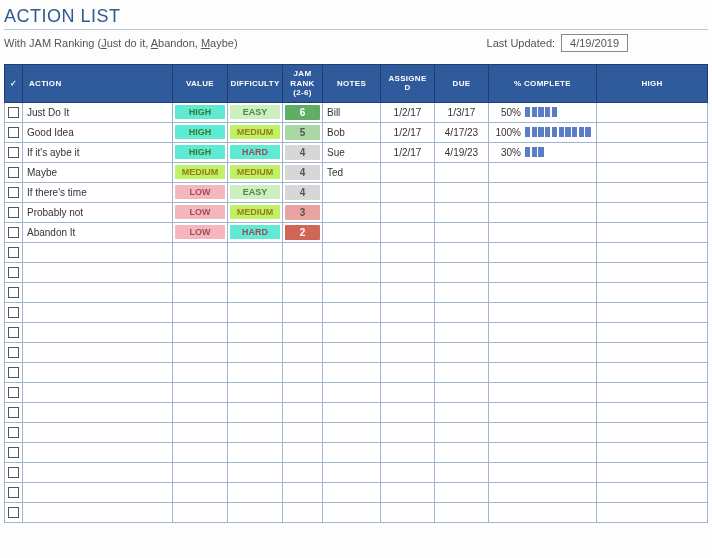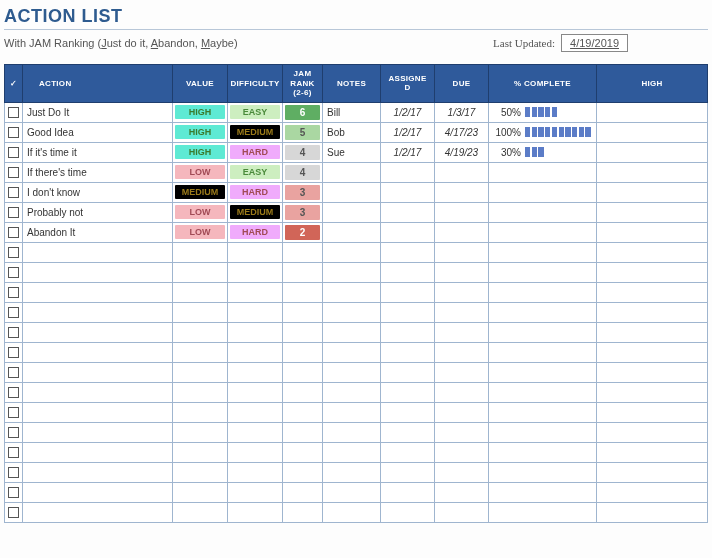--- a/index.html
+++ b/index.html
@@ -10,45 +10,44 @@
     color: #333;
     background: #fdfdfd;
     width: 712px;
   }
   .page {
     padding: 6px 4px 0 4px;
   }
   h1.title {
     margin: 0 0 4px 0;
     font-size: 18px;
-    font-weight: bold;
+    font-weight: normal;
     color: #2e5b8f;
     letter-spacing: 0.5px;
     border-bottom: 1px solid #b8c7d8;
     padding-bottom: 2px;
   }
   .subrow {
     display: flex;
     align-items: center;
     font-size: 11px;
     color: #555;
     margin: 4px 0 12px 0;
   }
   .subtitle { flex: 0 0 auto; }
   .subtitle u { text-decoration: underline; }
   .spacer { flex: 1 1 auto; }
-  .last-upd-label { margin-right: 6px; color:#555;font-family:Liberation Serif, serif; }
+  .last-upd-label { margin-right: 6px; color:#555; }
   .last-upd-box {
     border: 1px solid #888;
     padding: 2px 8px;
     font-size: 11px;
     min-width: 60px;
     text-align: center;
     background: #fff;
-    text-decoration: underline;
   }
   table.grid {
     border-collapse: collapse;
     width: 100%;
     table-layout: fixed;
   }
   table.grid th {
     background: #2f5a9b;
     color: #fff;
     font-size: 8px;
@@ -74,21 +73,21 @@
   col.c-val    { width: 55px; }
   col.c-diff   { width: 55px; }
   col.c-rank   { width: 40px; }
   col.c-owner  { width: 58px; }
   col.c-assign { width: 54px; }
   col.c-due    { width: 54px; }
   col.c-pct    { width: 108px; }
   col.c-notes  { width: auto; }
 
   td .cell { padding: 3px 4px; display:block; }
-  td .ctr  { text-align: center; font-style: italic; }
+  td .ctr  { text-align: center; }
   td.action-cell .cell { text-align: left; color:#333; }
   td.owner-cell .cell { text-align: left; }
 
   .chk {
     display: block;
     width: 11px; height: 11px;
     border: 1px solid #555;
     margin: 0 auto;
     background: #fff;
   }
@@ -98,24 +97,24 @@
     display: block;
     margin: 2px;
     padding: 2px 0;
     text-align: center;
     font-size: 9px;
     font-weight: bold;
     border-radius: 1px;
     color: #555;
   }
   .lv-HIGH   { background: #5eead4; color:#3a7a2d; }
-  .lv-MEDIUM { background: #000000; color:#9a7a1a; }
+  .lv-MEDIUM { background: #bef264; color:#9a7a1a; }
   .lv-LOW    { background: #f5b7bd; color:#a14a55; }
   .lv-EASY   { background: #cdeec0; color:#4a8a3a; }
-  .lv-HARD   { background: #f0abfc; color:#a14a55; }
+  .lv-HARD   { background: #5eead4; color:#a14a55; }
 
   .rank { font-size: 10px; font-weight: bold; color:#555; }
   .rk-6 { background: #5fae63; color:#fff; }
   .rk-5 { background: #aad7a2; }
   .rk-4 { background: #d7d7d7; }
   .rk-3 { background: #e9a3a0; }
   .rk-2 { background: #d16558; color:#fff; }
 
   
   .pct-wrap {
@@ -164,21 +163,21 @@
       <col class="c-rank">
         <col class="c-owner">
         <col class="c-assign">
         <col class="c-due">
       <col class="c-pct">
         <col class="c-notes">
     </colgroup>
     <thead>
       <tr>
         <th>✓</th>
-        <th style="text-align:left;padding-left:16px">ACTION</th>
+        <th style="text-align:left;padding-left:6px">ACTION</th>
         <th>VALUE</th>
         <th>DIFFICULTY</th>
         <th>
           <span class="hdr-lines">
             <span>JAM</span><br>
             <span>RANK</span><br>
             <span>(2-6)</span>
           </span>
         </th>
         <th>NOTES</th>
@@ -280,21 +279,21 @@
               </div>
             </div>
           </td>
           <td></td>
         </tr>
         <tr>
           <td>
             <span class="chk"></span>
           </td>
           <td class="action-cell">
-            <span class="cell">If it's time it</span>
+            <span class="cell">If it's aybe it</span>
           </td>
           <td>
             <span class="pill lv-HIGH">HIGH</span>
           </td>
           <td>
             <span class="pill lv-HARD">HARD</span>
           </td>
           <td>
             <span class="pill rank rk-4">4</span>
           </td>
@@ -324,58 +323,58 @@
               </div>
             </div>
           </td>
           <td></td>
         </tr>
         <tr>
           <td>
             <span class="chk"></span>
           </td>
           <td class="action-cell">
+            <span class="cell">Maybe</span>
+          </td>
+          <td>
+            <span class="pill lv-MEDIUM">MEDIUM</span>
+          </td>
+          <td>
+            <span class="pill lv-MEDIUM">MEDIUM</span>
+          </td>
+          <td>
+            <span class="pill rank rk-4">4</span>
+          </td>
+          <td class="owner-cell">
+            <span class="cell">Ted</span>
+          </td>
+          <td>
+            <span class="cell ctr"></span>
+          </td>
+          <td>
+            <span class="cell ctr"></span>
+          </td>
+          <td></td>
+          <td></td>
+        </tr>
+        <tr>
+          <td>
+            <span class="chk"></span>
+          </td>
+          <td class="action-cell">
             <span class="cell">If there's time</span>
           </td>
           <td>
             <span class="pill lv-LOW">LOW</span>
           </td>
           <td>
             <span class="pill lv-EASY">EASY</span>
           </td>
           <td>
             <span class="pill rank rk-4">4</span>
-          </td>
-          <td class="owner-cell">
-            <span class="cell"></span>
-          </td>
-          <td>
-            <span class="cell ctr"></span>
-          </td>
-          <td>
-            <span class="cell ctr"></span>
-          </td>
-          <td></td>
-          <td></td>
-        </tr>
-        <tr>
-          <td>
-            <span class="chk"></span>
-          </td>
-          <td class="action-cell">
-            <span class="cell">I don't know</span>
-          </td>
-          <td>
-            <span class="pill lv-MEDIUM">MEDIUM</span>
-          </td>
-          <td>
-            <span class="pill lv-HARD">HARD</span>
-          </td>
-          <td>
-            <span class="pill rank rk-3">3</span>
           </td>
           <td class="owner-cell">
             <span class="cell"></span>
           </td>
           <td>
             <span class="cell ctr"></span>
           </td>
           <td>
             <span class="cell ctr"></span>
           </td>

